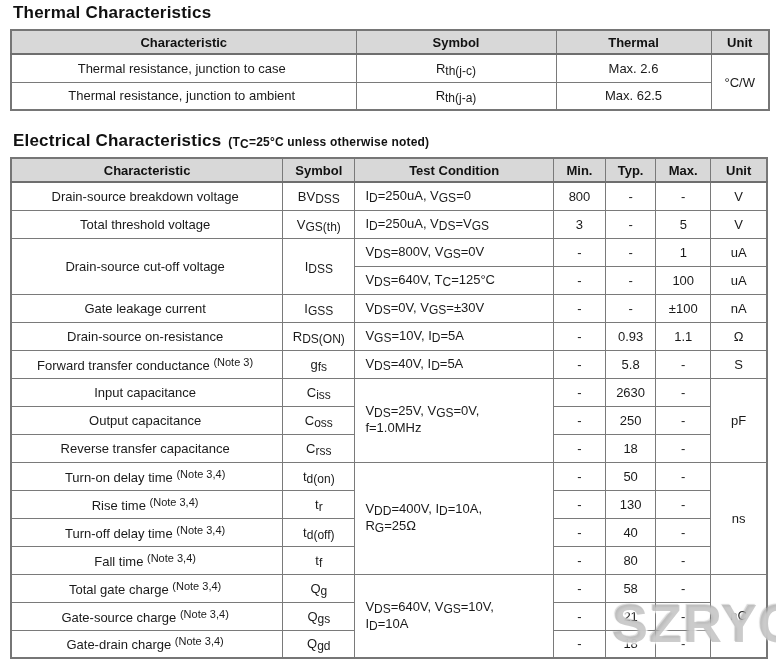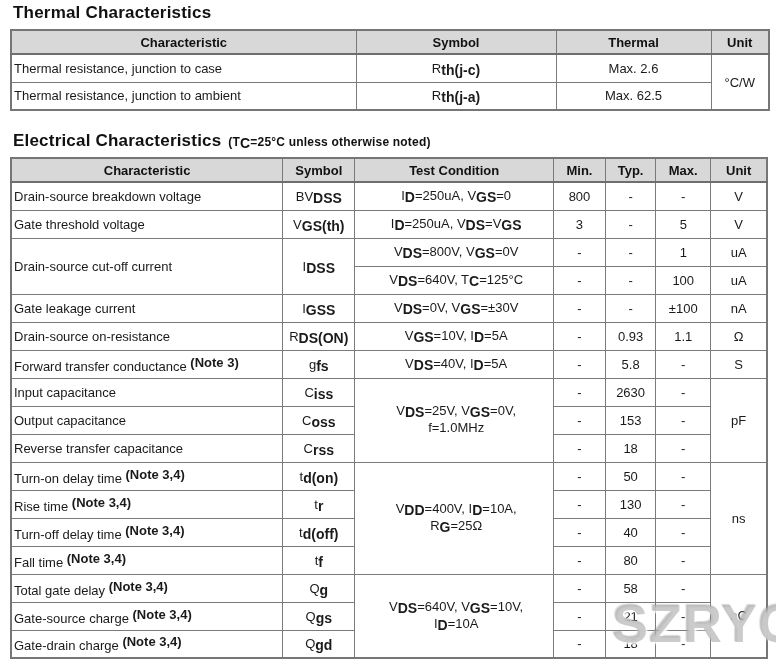--- a/index.html
+++ b/index.html
@@ -42,26 +42,26 @@
   }
   td {
     border: 1px solid #7a7a7a;
     font-size: 13px;
     height: 28px;
     padding: 2px 6px;
     text-align: center;
     vertical-align: middle;
     background: transparent;
   }
-  td.char { text-align: left; padding-left: 2px; }
-  td.cond { text-align: center; padding-left: 10px; line-height: 1.3; }
-  sub { font-size: 14px; line-height: 0; vertical-align: -2px; font-weight: bold; }
+  td.char { text-align: center; padding-left: 2px; }
+  td.cond { text-align: left; padding-left: 10px; line-height: 1.3; }
+  sub { font-size: 12px; line-height: 0; vertical-align: -2px; }
   sup.note {
-    font-size: 13px;
-    font-weight: bold;
+    font-size: 11px;
+    font-weight: normal;
     vertical-align: 4px;
     letter-spacing: 0;
   }
   .spacer { height: 17px; }
   .watermark {
     position: absolute;
     left: 612px;
     top: 592px;
     font-size: 54px;
     font-weight: bold;
@@ -137,30 +137,30 @@
     <tr>
       <td class="char">Drain-source breakdown voltage</td>
       <td>BV<sub>DSS</sub></td>
       <td class="cond">I<sub>D</sub>=250uA, V<sub>GS</sub>=0</td>
       <td>800</td>
       <td>-</td>
       <td>-</td>
       <td>V</td>
     </tr>
     <tr>
-      <td class="char">Gate threshold voltage</td>
+      <td class="char">Total threshold voltage</td>
       <td>V<sub>GS(th)</sub></td>
       <td class="cond">I<sub>D</sub>=250uA, V<sub>DS</sub>=V<sub>GS</sub></td>
       <td>3</td>
       <td>-</td>
       <td>5</td>
       <td>V</td>
     </tr>
     <tr>
-      <td class="char" rowspan="2">Drain-source cut-off current</td>
+      <td class="char" rowspan="2">Drain-source cut-off voltage</td>
       <td rowspan="2">I<sub>DSS</sub></td>
       <td class="cond">V<sub>DS</sub>=800V, V<sub>GS</sub>=0V</td>
       <td>-</td>
       <td>-</td>
       <td>1</td>
       <td>uA</td>
     </tr>
     <tr>
       <td class="cond">V<sub>DS</sub>=640V, T<sub>C</sub>=125°C</td>
       <td>-</td>
@@ -201,21 +201,21 @@
       <td class="cond" rowspan="3">V<sub>DS</sub>=25V, V<sub>GS</sub>=0V,<br>f=1.0MHz</td>
       <td>-</td>
       <td>2630</td>
       <td>-</td>
       <td rowspan="3">pF</td>
     </tr>
     <tr>
       <td class="char">Output capacitance</td>
       <td>C<sub>oss</sub></td>
       <td>-</td>
-      <td>153</td>
+      <td>250</td>
       <td>-</td>
     </tr>
     <tr>
       <td class="char">Reverse transfer capacitance</td>
       <td>C<sub>rss</sub></td>
       <td>-</td>
       <td>18</td>
       <td>-</td>
     </tr>
     <tr>
@@ -242,21 +242,21 @@
       <td>-</td>
     </tr>
     <tr>
       <td class="char"><span>Fall time</span> <sup class="note">(Note 3,4)</sup></td>
       <td>t<sub>f</sub></td>
       <td>-</td>
       <td>80</td>
       <td>-</td>
     </tr>
     <tr>
-      <td class="char"><span>Total gate delay</span> <sup class="note">(Note 3,4)</sup></td>
+      <td class="char"><span>Total gate charge</span> <sup class="note">(Note 3,4)</sup></td>
       <td>Q<sub>g</sub></td>
       <td class="cond" rowspan="3">V<sub>DS</sub>=640V, V<sub>GS</sub>=10V,<br>I<sub>D</sub>=10A</td>
       <td>-</td>
       <td>58</td>
       <td>-</td>
       <td rowspan="3">nC</td>
     </tr>
     <tr>
       <td class="char"><span>Gate-source charge</span> <sup class="note">(Note 3,4)</sup></td>
       <td>Q<sub>gs</sub></td>

